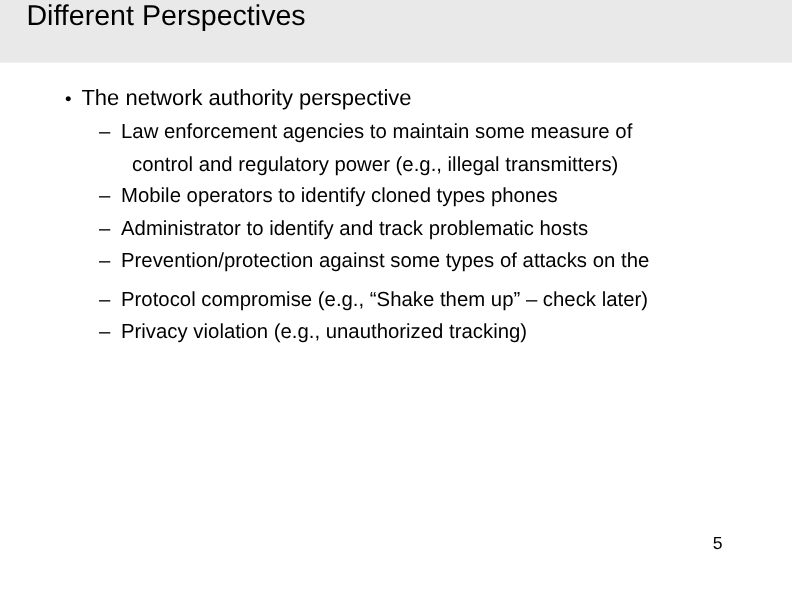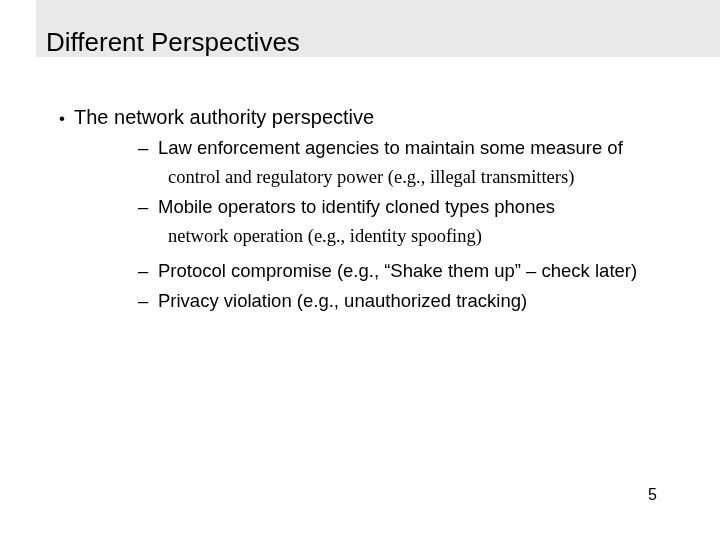--- a/index.html
+++ b/index.html
@@ -13,65 +13,62 @@
     height: 540px;
     background: var(--slide-bg, #ffffff);
     color: var(--text-color, #000000);
     font-family: "Liberation Sans", sans-serif;
     overflow: hidden;
   }
   .title-bar {
     height: 57px;
     background: var(--title-bar-bg, #e9e9e9);
     display: flex;
-    align-items: flex-end;
-    padding-left: 10px;
+    align-items: flex-start;
+    padding-left: 24px;
     box-sizing: border-box;
-    margin-left: 36px;
   }
   .slide-title {
     margin: 0;
     font-size: 26px;
     font-weight: 400;
     line-height: 1.1;
     letter-spacing: 0;
   }
   .slide-body {
-    padding-top: 46px;
+    padding-top: 18px;
   }
   .section + .section {
     margin-top: 5px;
   }
   .l1-line {
     font-size: 20px;
     line-height: 29px;
     padding-left: 59px;
     white-space: nowrap;
   }
   .l1-line .bullet-glyph {
     display: inline-block;
     width: 15px;
     font-size: 17px;
   }
   .l2-line {
     font-size: 18.5px;
     line-height: 29.5px;
     white-space: nowrap;
-    margin-left: 48px;
   }
   .l2-first {
     padding-left: 90px;
   }
   .l2-first .dash-glyph {
     display: inline-block;
     width: 20px;
   }
   .l2-cont {
     padding-left: 120px;
-    font-family: Liberation Serif, serif;
   }
   .page-number {
     position: absolute;
     left: 648px;
     top: 487px;
     font-size: 16px;
     line-height: 1;
   }
 </style>
 </head>
@@ -82,21 +79,22 @@
     <h1 class="slide-title">Different Perspectives</h1>
   </header>
 
   <main class="slide-body">
     <div id="sections">
         <div class="section">
           <div class="l1-line"><span class="bullet-glyph">•</span><span>The network authority perspective</span></div>
           <div class="l2-line l2-first"><span class="dash-glyph">–</span><span>Law enforcement agencies to maintain some measure of</span></div>
           <div class="l2-line l2-cont">control and regulatory power (e.g., illegal transmitters)</div>
           <div class="l2-line l2-first"><span class="dash-glyph">–</span><span>Mobile operators to identify cloned types phones</span></div>
-          <div class="l2-line l2-cont">network operation (e.g., identity spoofing)</div>
+          <div class="l2-line l2-first"><span class="dash-glyph">–</span><span>Administrator to identify and track problematic hosts</span></div>
+          <div class="l2-line l2-first"><span class="dash-glyph">–</span><span>Prevention/protection against some types of attacks on the</span></div>
         </div>
         <div class="section">
           <div class="l2-line l2-first"><span class="dash-glyph">–</span><span>Protocol compromise (e.g., “Shake them up” – check later)</span></div>
           <div class="l2-line l2-first"><span class="dash-glyph">–</span><span>Privacy violation (e.g., unauthorized tracking)</span></div>
         </div>
       </div>
   </main>
 
   <div class="page-number">5</div>
 </div>

